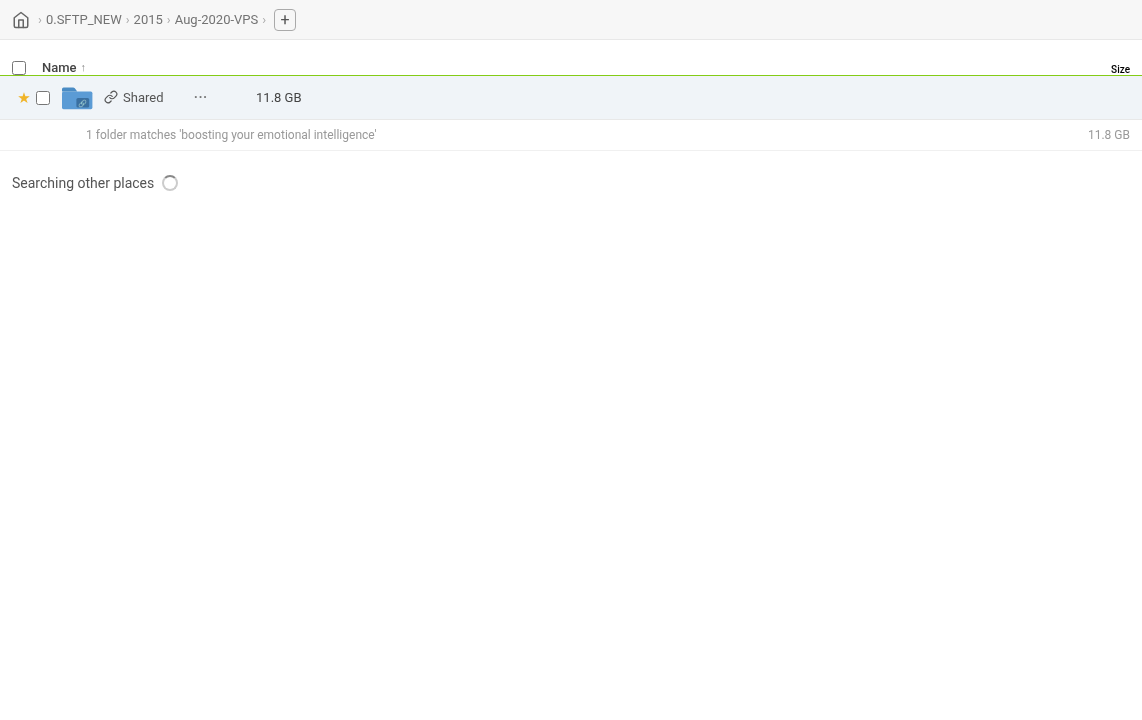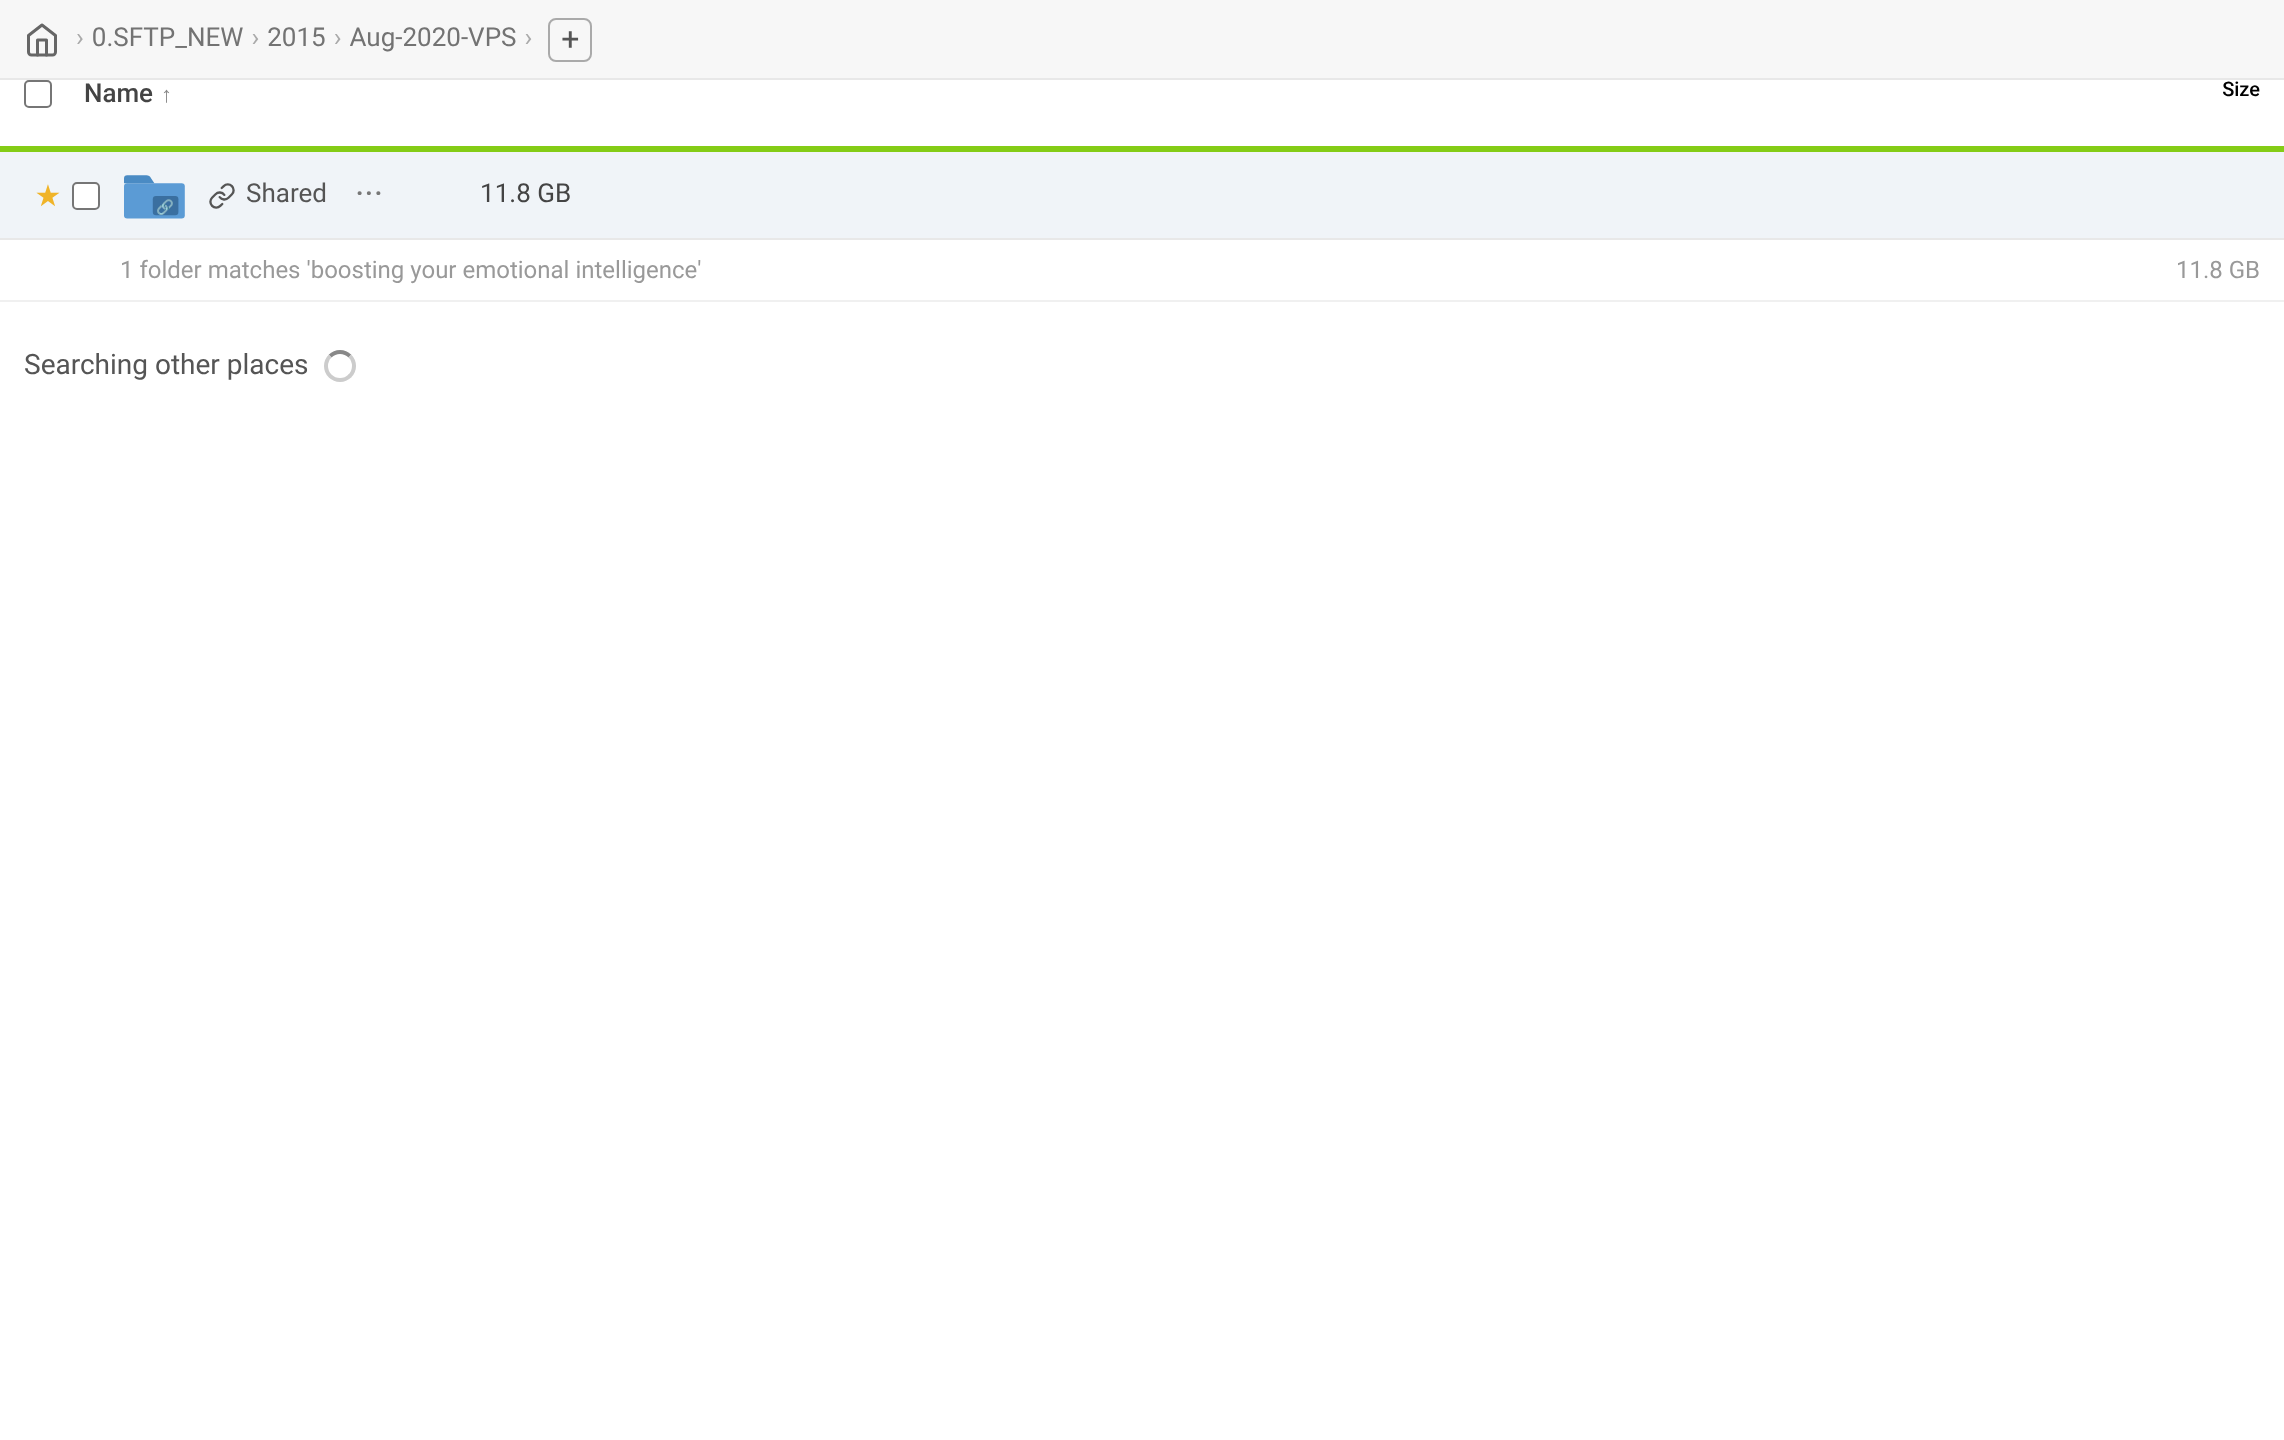--- a/index.html
+++ b/index.html
@@ -65,24 +65,24 @@
       color: #555;
       cursor: pointer;
       font-size: 16px;
       line-height: 1;
       margin-left: 4px;
     }
 
     
     .column-header {
       display: flex;
-      align-items: flex-start;
+      align-items: flex-end;
       height: 36px;
       padding: 0 12px;
-      border-bottom: 3px solid #84cc16;
+      border-bottom: 1px solid #84cc16;
       background: #fff;
     }
 
     .col-checkbox {
       width: 30px;
       display: flex;
       align-items: center;
     }
 
     .col-name {
@@ -147,25 +147,25 @@
 
     .row-name {
       flex: 1;
       font-size: 14px;
       color: #222;
       cursor: pointer;
     }
 
     .row-shared {
       display: flex;
-      align-items: center;
+      align-items: flex-start;
       gap: 5px;
       color: #555;
       font-size: 13px;
-      margin-right: 8px;
+      margin-right: 24px;
       cursor: pointer;
     }
 
     .row-more {
       display: flex;
       align-items: center;
       color: #777;
       font-size: 18px;
       cursor: pointer;
       padding: 2px 6px;
@@ -178,21 +178,21 @@
       text-align: right;
       font-size: 13px;
       color: #444;
     }
 
     
     .match-info {
       display: flex;
       align-items: center;
       justify-content: space-between;
-      padding: 8px 12px 8px 60px;
+      padding: 8px 12px 8px 86px;
       font-size: 12px;
       color: #999;
       border-bottom: 1px solid #f0f0f0;
     }
 
     
     .searching-row {
       display: flex;
       align-items: center;
       gap: 8px;

